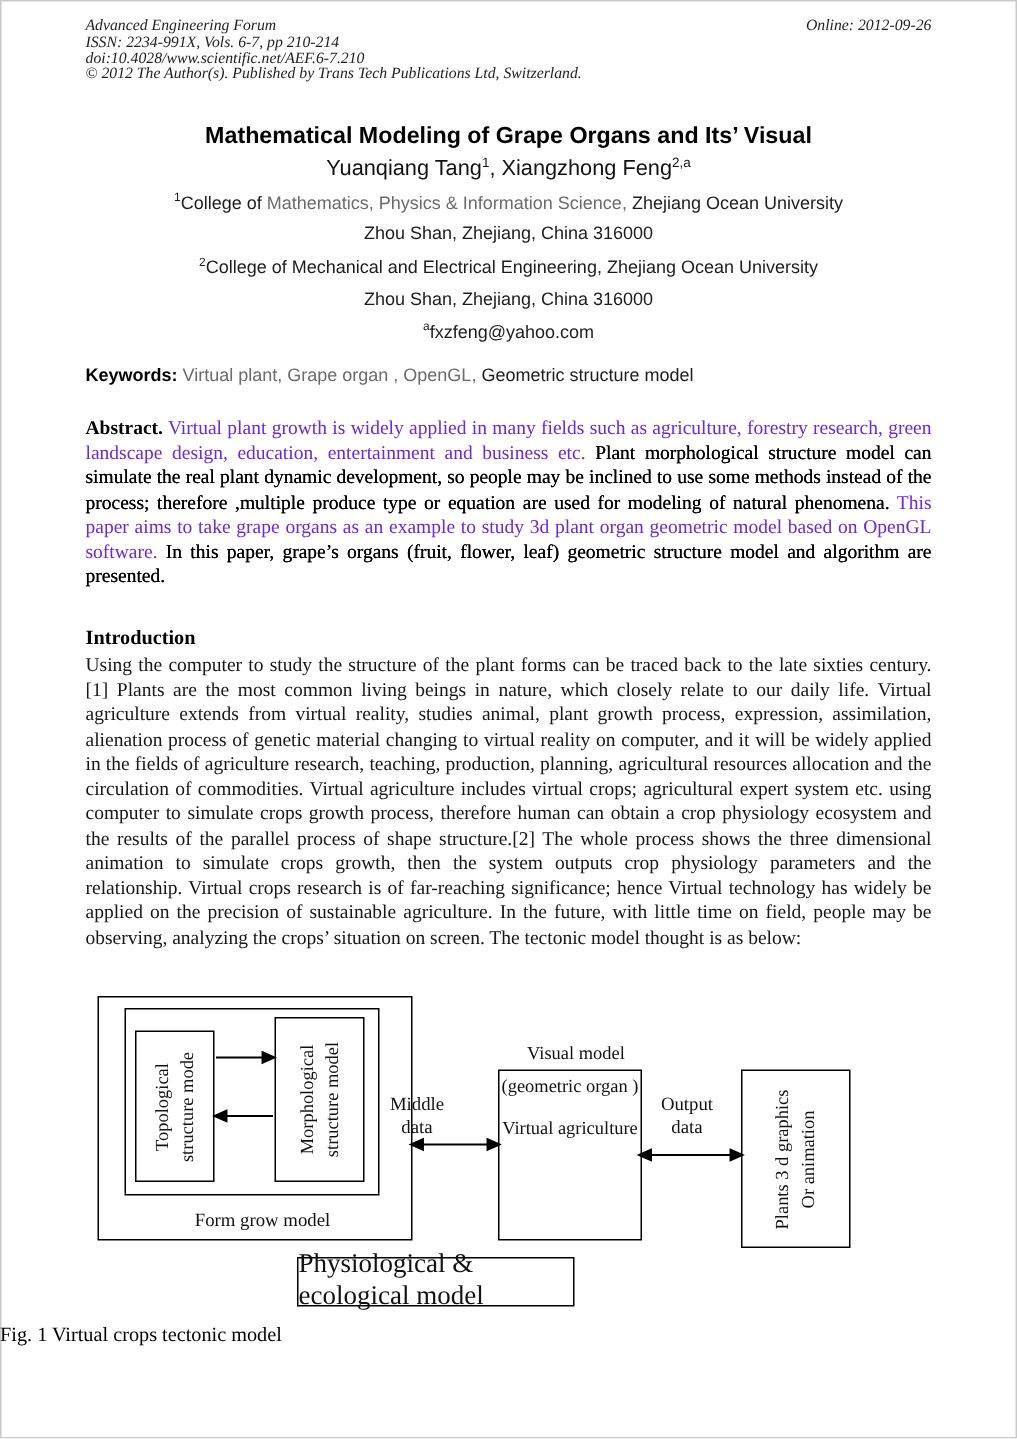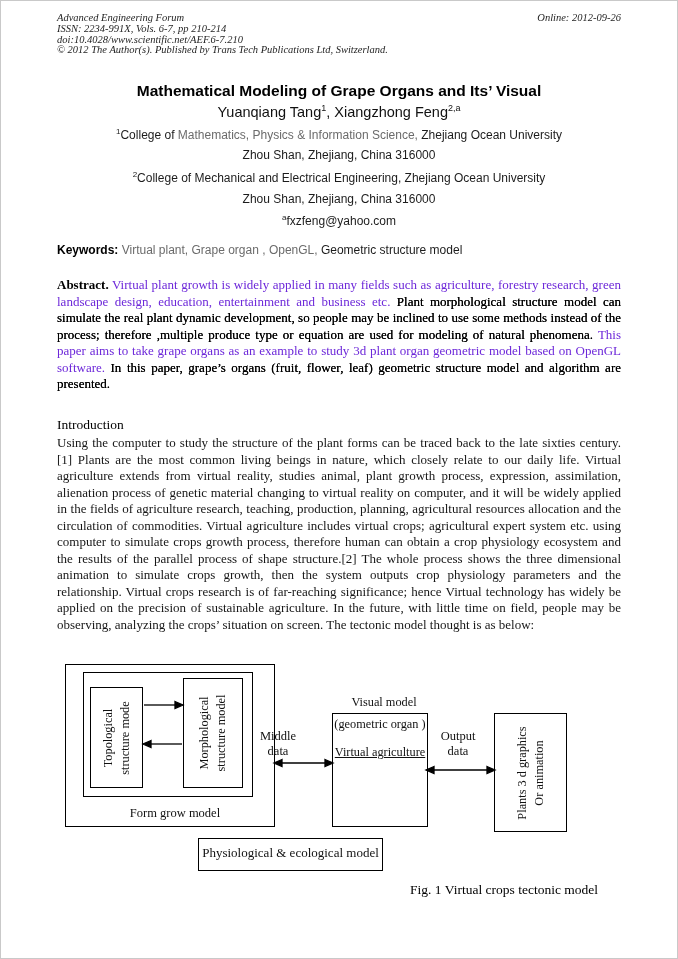--- a/index.html
+++ b/index.html
@@ -23,33 +23,33 @@
   .affil sup{font-size:8px;}
   .gray{color:#6b6b6b;}
   .kw{font-size:12px;text-align:left;color:#1c1c1c;}
   .kw b{color:#000;}
 
   
   .serifp{font-size:13px;line-height:16.5px;text-align:justify;}
   .seg-light{color:#6d28d9;}
   .seg-dark{color:#000;text-shadow:0 0 .3px #000;}
   .abstract-label{font-weight:bold;color:#000;}
-  .h-intro{font-size:13.5px;font-weight:normal;color:#000;}
+  .h-intro{font-size:13.5px;font-weight:bold;color:#000;}
 
   
   .figure{position:absolute;left:0;top:658px;width:678px;height:300px;font-size:12.3px;color:#111;}
   .fbox{position:absolute;border:1.5px solid #000;box-sizing:border-box;background:#fff;}
   .vwrap{display:flex;align-items:center;justify-content:center;overflow:visible;}
   .vtext{transform:rotate(-90deg);white-space:nowrap;text-align:center;line-height:17px;}
   .flabel{position:absolute;text-align:center;line-height:15px;}
   .midbox-line1{margin-top:3px;text-align:center;}
-  .midbox-line2{margin-top:13px;text-align:center;text-decoration:underline;}
+  .midbox-line2{margin-top:13px;text-align:center;}
   .midbox-group{margin-top:11px;text-align:center;line-height:15px;}
-  .physio-text{display:flex;align-items:center;justify-content:center;height:100%;padding-bottom:4px;box-sizing:border-box;font-size:13px;}
-  .caption{position:absolute;left:0;top:224px;width:598px;text-align:right;font-size:13.5px;color:#000;}
+  .physio-text{display:flex;align-items:center;justify-content:center;height:100%;padding-bottom:4px;box-sizing:border-box;font-size:18px;}
+  .caption{position:absolute;left:0;top:224px;width:598px;text-align:left;font-size:13.5px;color:#000;}
   .figsvg{position:absolute;left:0;top:0;pointer-events:none;}
 </style>
 </head>
 <body>
 
 <div class="page">
 
   <div class="blk hdr" style="top:13px;">
     <div class="hdr-row1">
       <span>Advanced Engineering Forum</span>

